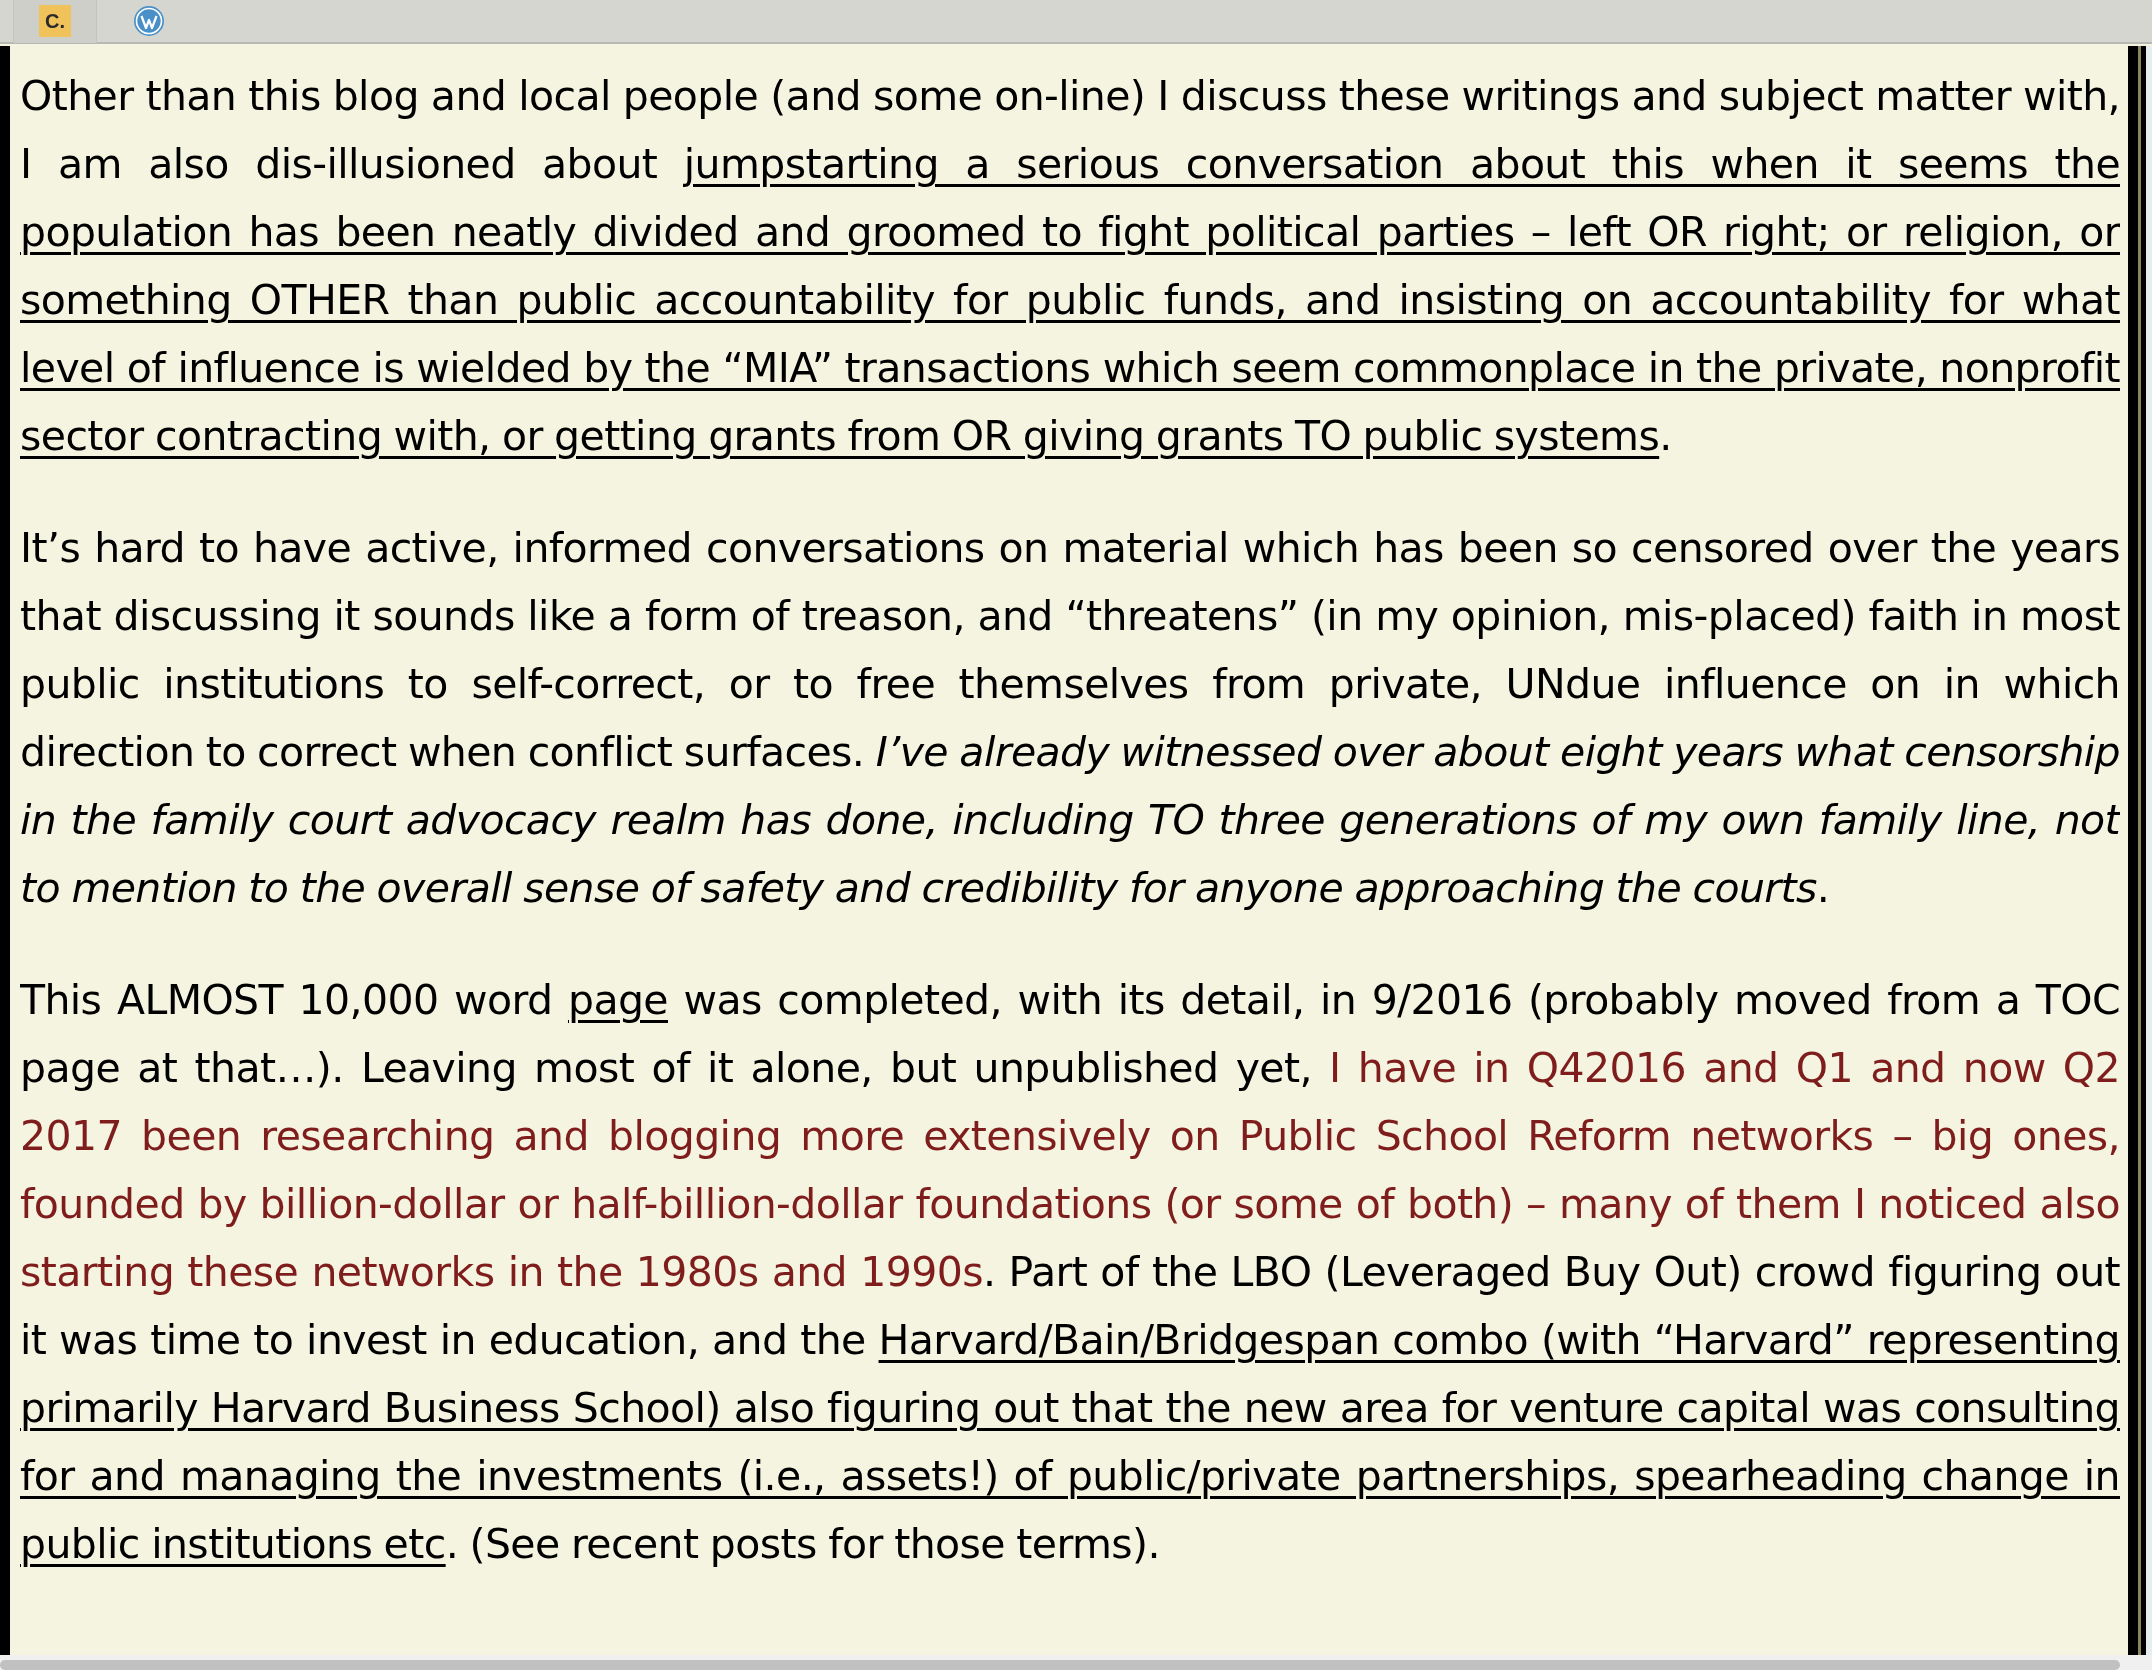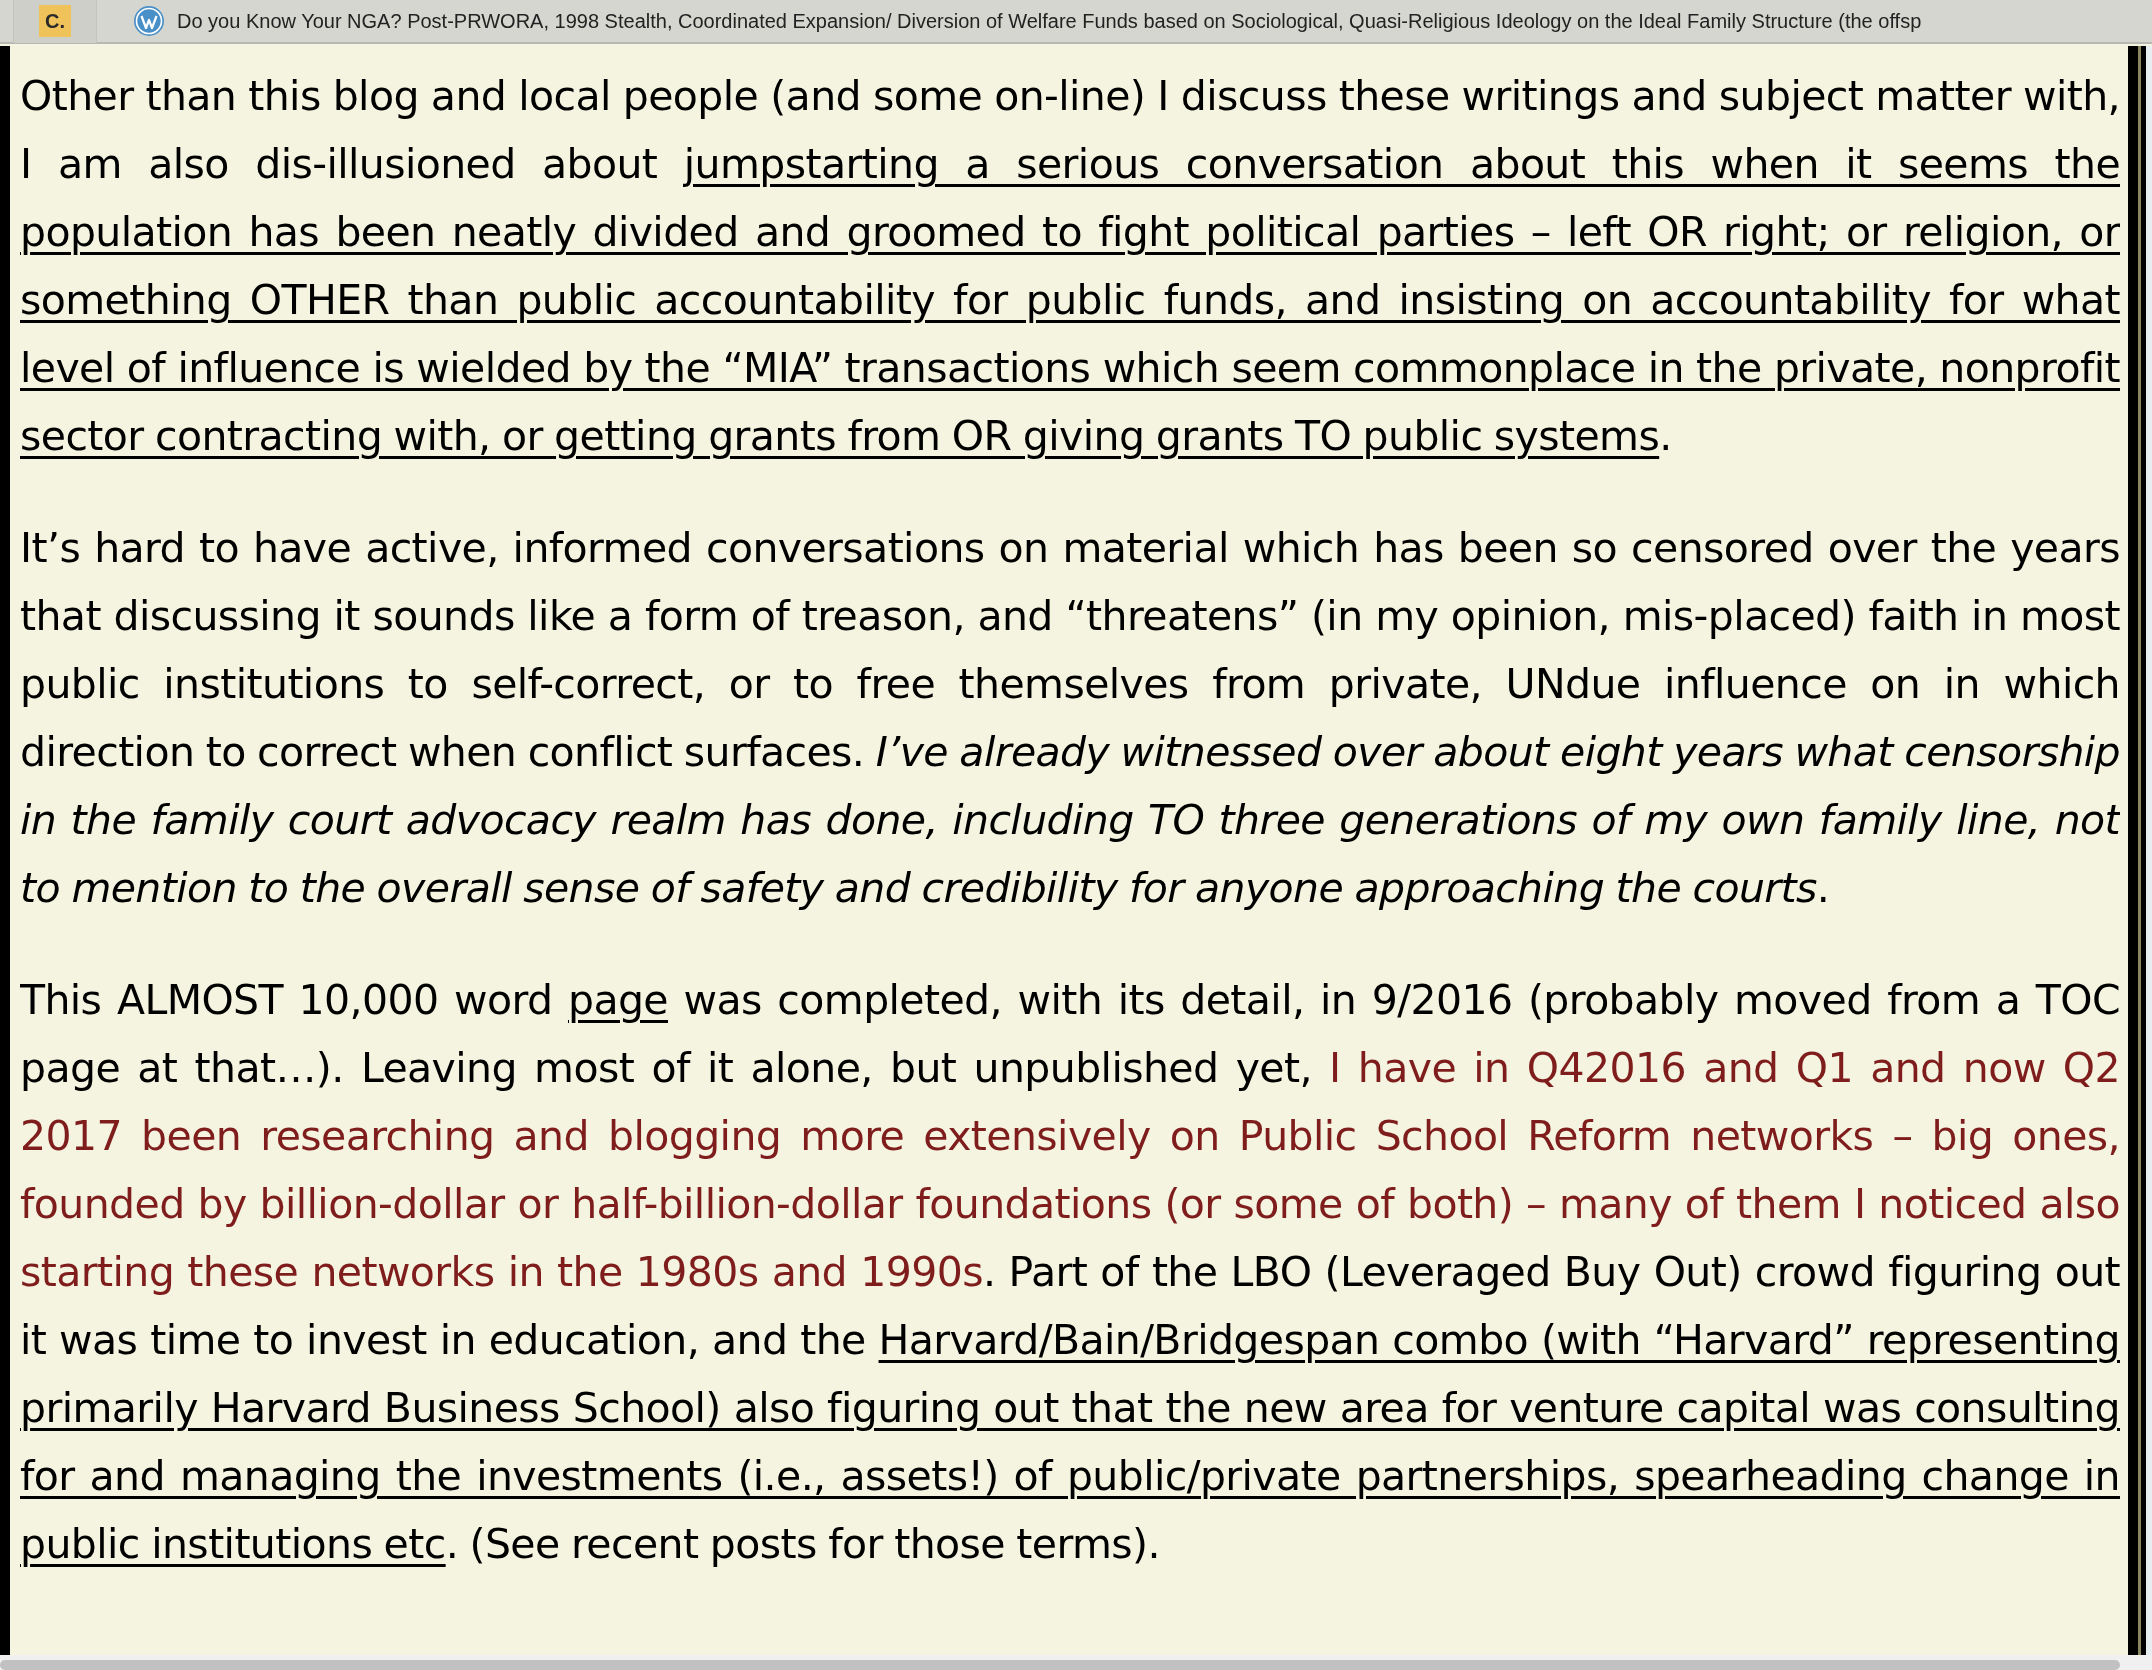--- a/index.html
+++ b/index.html
@@ -141,21 +141,20 @@
 <div class="tabbar">
   <div class="tab-pinned">
     <div class="c-icon">C.</div>
   </div>
   <div class="tab-active">
     <svg class="wp-icon" viewBox="0 0 32 32">
       <circle cx="16" cy="16" r="15" fill="#4a90c8"></circle>
       <circle cx="16" cy="16" r="12.5" fill="none" stroke="#fff" stroke-width="1.6"></circle>
       <path d="M8.5 11 L13 23 L16 15 L19 23 L23.5 11" fill="none" stroke="#fff" stroke-width="2.2" stroke-linejoin="round"></path>
     </svg>
-    <span class="tab-title">Do you Know Your NGA? Post-PRWORA, 1998 Stealth, Coordinated Expansion/ Diversion of Welfare Funds based on Sociological, Quasi-Religious Ideology on the Ideal Family Structure (the offsp</span>
   </div>
 </div>
 
 <div class="left-border"></div>
 
 <div class="content">
   <p class="p1">
     <span>Other than this blog and local people (and some on-line) I discuss these writings and subject matter with, I am also dis-illusioned about </span><a class="u">jumpstarting a serious conversation about this when it seems the population has been neatly divided and groomed to fight political parties – left OR right; or religion, or something OTHER than public accountability for public funds, and insisting on accountability for what level of influence is wielded by the “MIA” transactions which seem commonplace in the private, nonprofit sector contracting with, or getting grants from OR giving grants TO public systems</a><span>.</span>
   </p>
   <p class="p2">

